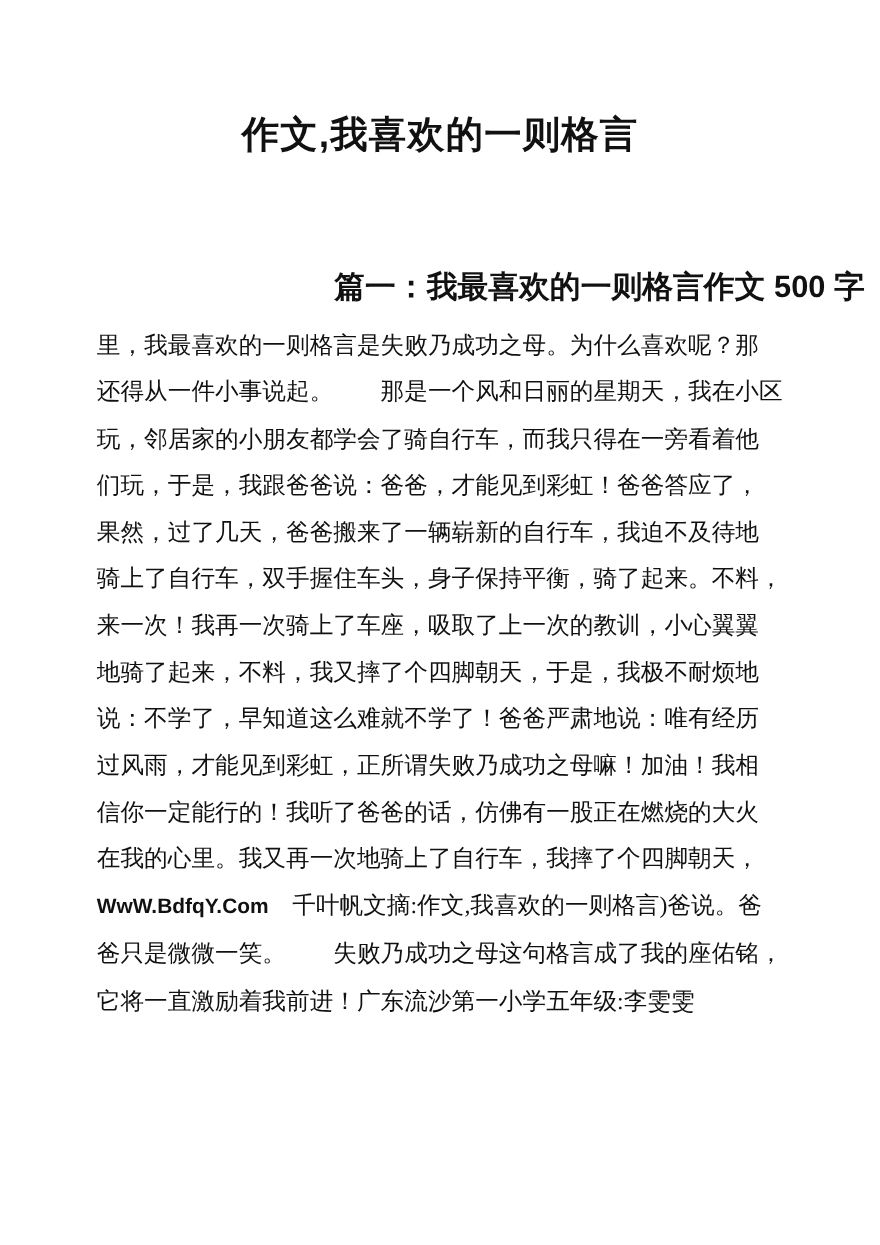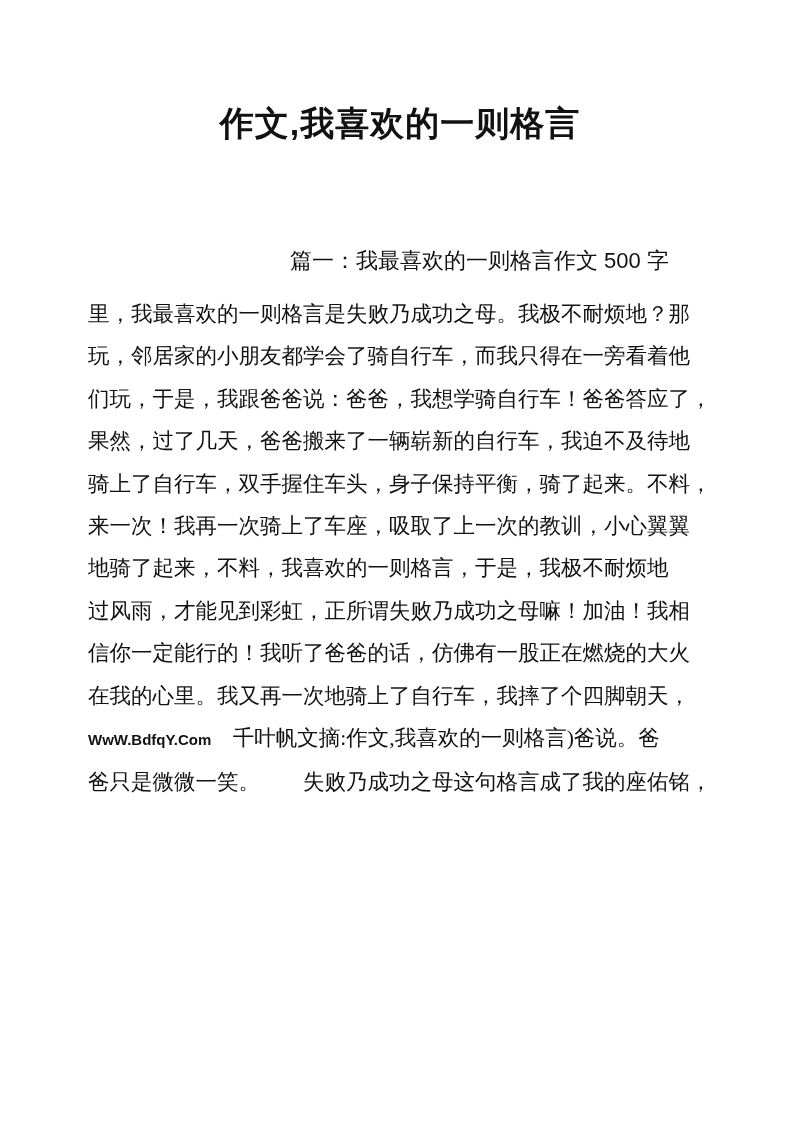--- a/index.html
+++ b/index.html
@@ -20,55 +20,59 @@
     padding-top: 102px;
     text-align: center;
     font-size: 34px;
     line-height: 42px;
     font-weight: 700;
     font-family: "Liberation Sans", "DejaVu Sans", sans-serif;
     letter-spacing: 1px;
   }
   .section-heading {
     margin: 102px 0 0 290px;
-    font-size: 22px;
+    font-size: 28px;
     line-height: 29px;
-    font-weight: 400;
+    font-weight: 700;
     font-family: "Liberation Sans", "DejaVu Sans", sans-serif;
+    text-align: center;
   }
   .essay {
     margin: 18px 0 0 88px;
     width: 632px;
     font-size: 21.5px;
     line-height: 42.4px;
   }
   .essay .line {
     white-space: nowrap;
   }
   .site-bold {
     font-weight: 700;
     font-family: "Liberation Sans", "DejaVu Sans", sans-serif;
-    font-size: 15px;
+    font-size: 19px;
   }
 </style>
 </head>
 <body>
 
 <div class="page">
   <h1 class="doc-title">作文,我喜欢的一则格言</h1>
 
   <div class="section-heading">篇一：我最喜欢的一则格言作文 500 字</div>
 
   <div class="essay">
-      <div class="line"><span>里，我最喜欢的一则格言是失败乃成功之母。我极不耐烦地？那</span></div>
+      <div class="line"><span>里，我最喜欢的一则格言是失败乃成功之母。为什么喜欢呢？那</span></div>
+      <div class="line"><span>还得从一件小事说起。　　那是一个风和日丽的星期天，我在小区</span></div>
       <div class="line"><span>玩，邻居家的小朋友都学会了骑自行车，而我只得在一旁看着他</span></div>
-      <div class="line"><span>们玩，于是，我跟爸爸说：爸爸，我想学骑自行车！爸爸答应了，</span></div>
+      <div class="line"><span>们玩，于是，我跟爸爸说：爸爸，才能见到彩虹！爸爸答应了，</span></div>
       <div class="line"><span>果然，过了几天，爸爸搬来了一辆崭新的自行车，我迫不及待地</span></div>
       <div class="line"><span>骑上了自行车，双手握住车头，身子保持平衡，骑了起来。不料，</span></div>
       <div class="line"><span>来一次！我再一次骑上了车座，吸取了上一次的教训，小心翼翼</span></div>
-      <div class="line"><span>地骑了起来，不料，我喜欢的一则格言，于是，我极不耐烦地</span></div>
+      <div class="line"><span>地骑了起来，不料，我又摔了个四脚朝天，于是，我极不耐烦地</span></div>
+      <div class="line"><span>说：不学了，早知道这么难就不学了！爸爸严肃地说：唯有经历</span></div>
       <div class="line"><span>过风雨，才能见到彩虹，正所谓失败乃成功之母嘛！加油！我相</span></div>
       <div class="line"><span>信你一定能行的！我听了爸爸的话，仿佛有一股正在燃烧的大火</span></div>
       <div class="line"><span>在我的心里。我又再一次地骑上了自行车，我摔了个四脚朝天，</span></div>
       <div class="line"><span class="site-bold">WwW.BdfqY.Com</span><span>　千叶帆文摘:作文,我喜欢的一则格言)爸说。爸</span></div>
       <div class="line"><span>爸只是微微一笑。　　失败乃成功之母这句格言成了我的座佑铭，</span></div>
+      <div class="line"><span>它将一直激励着我前进！广东流沙第一小学五年级:李雯雯</span></div>
     </div>
 </div>
 
 </body></html>

